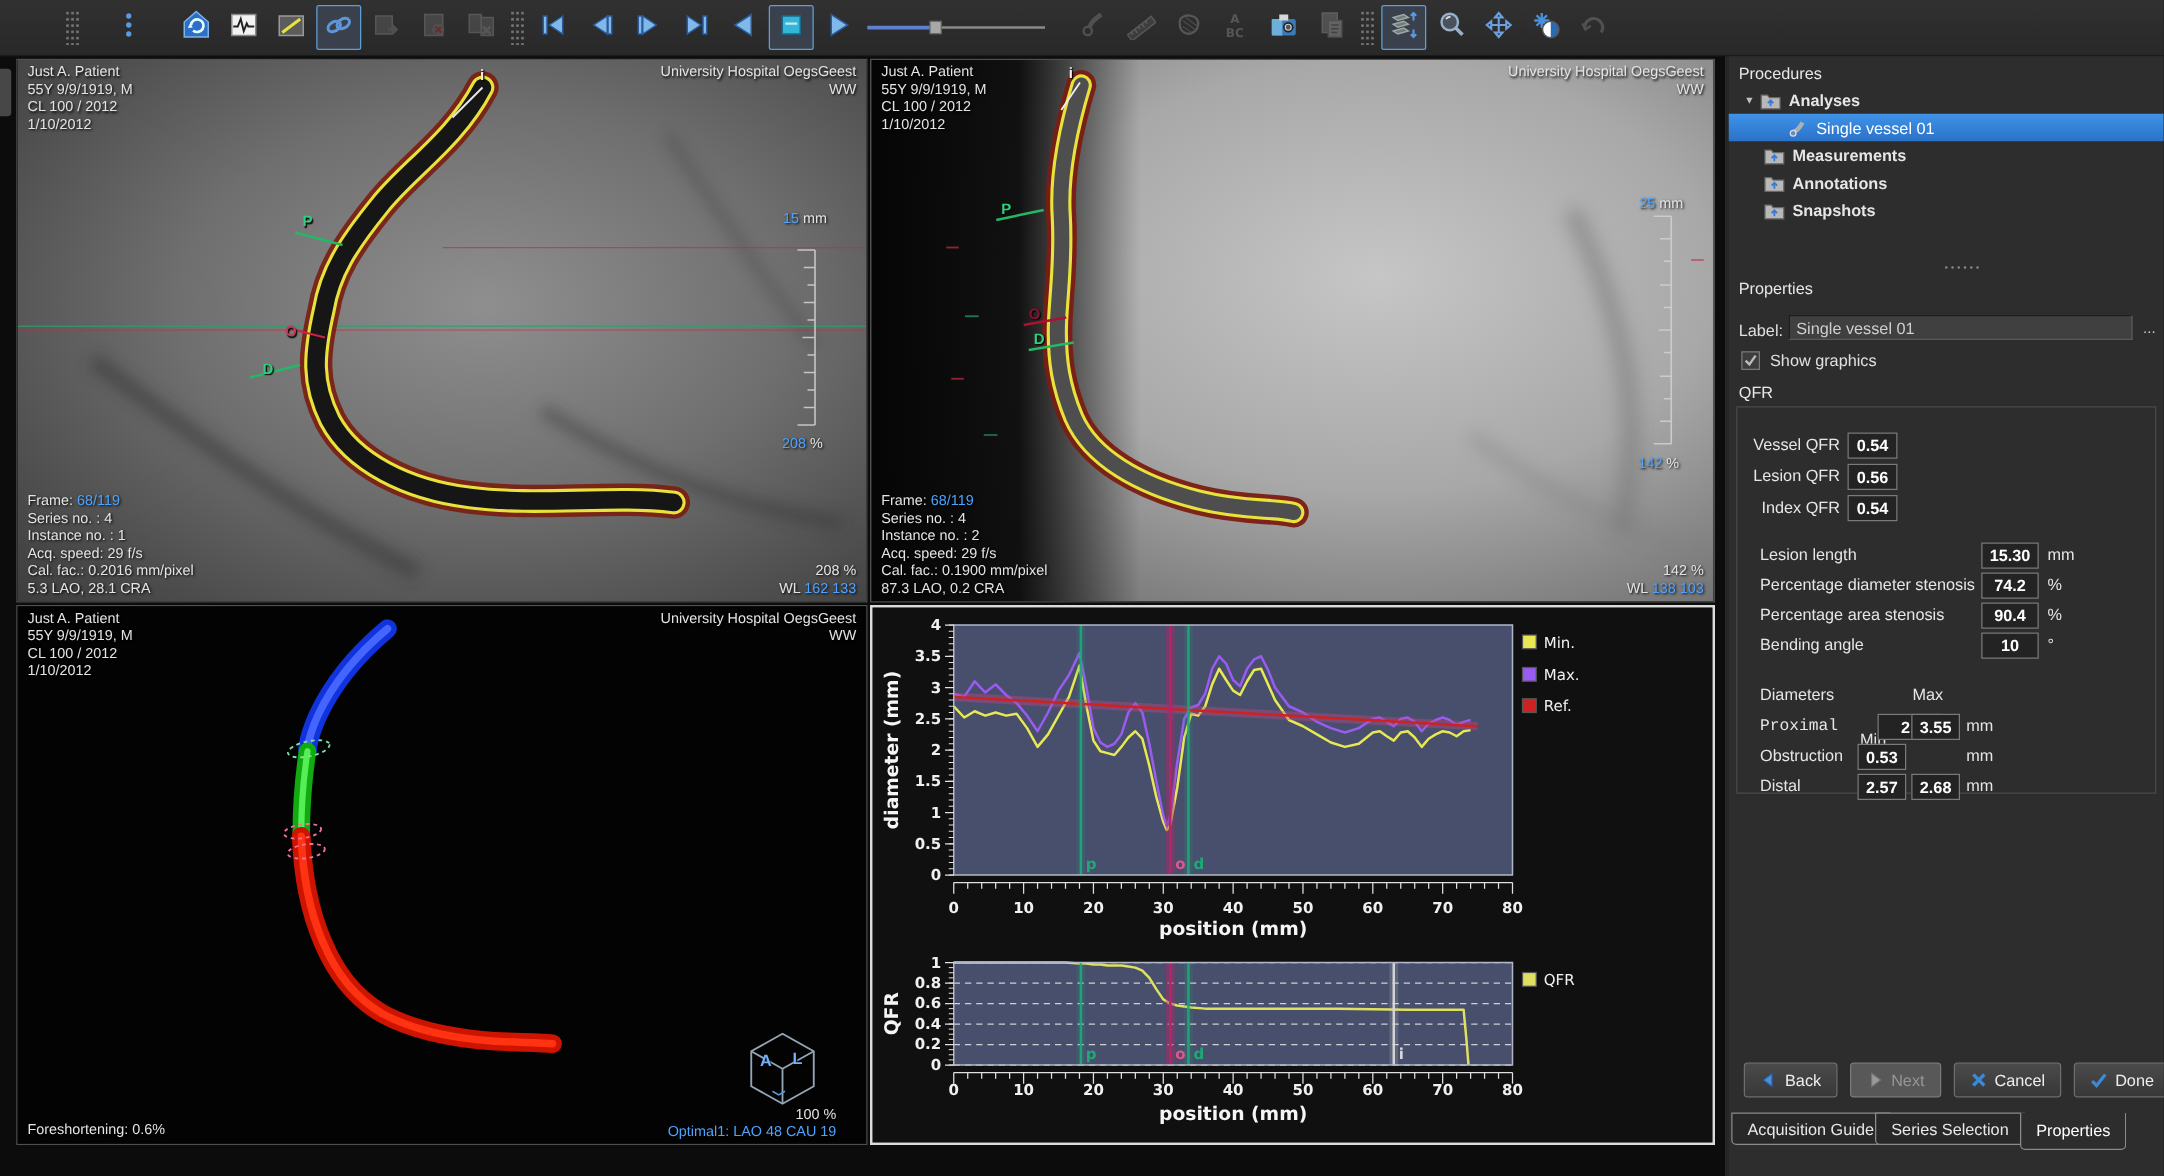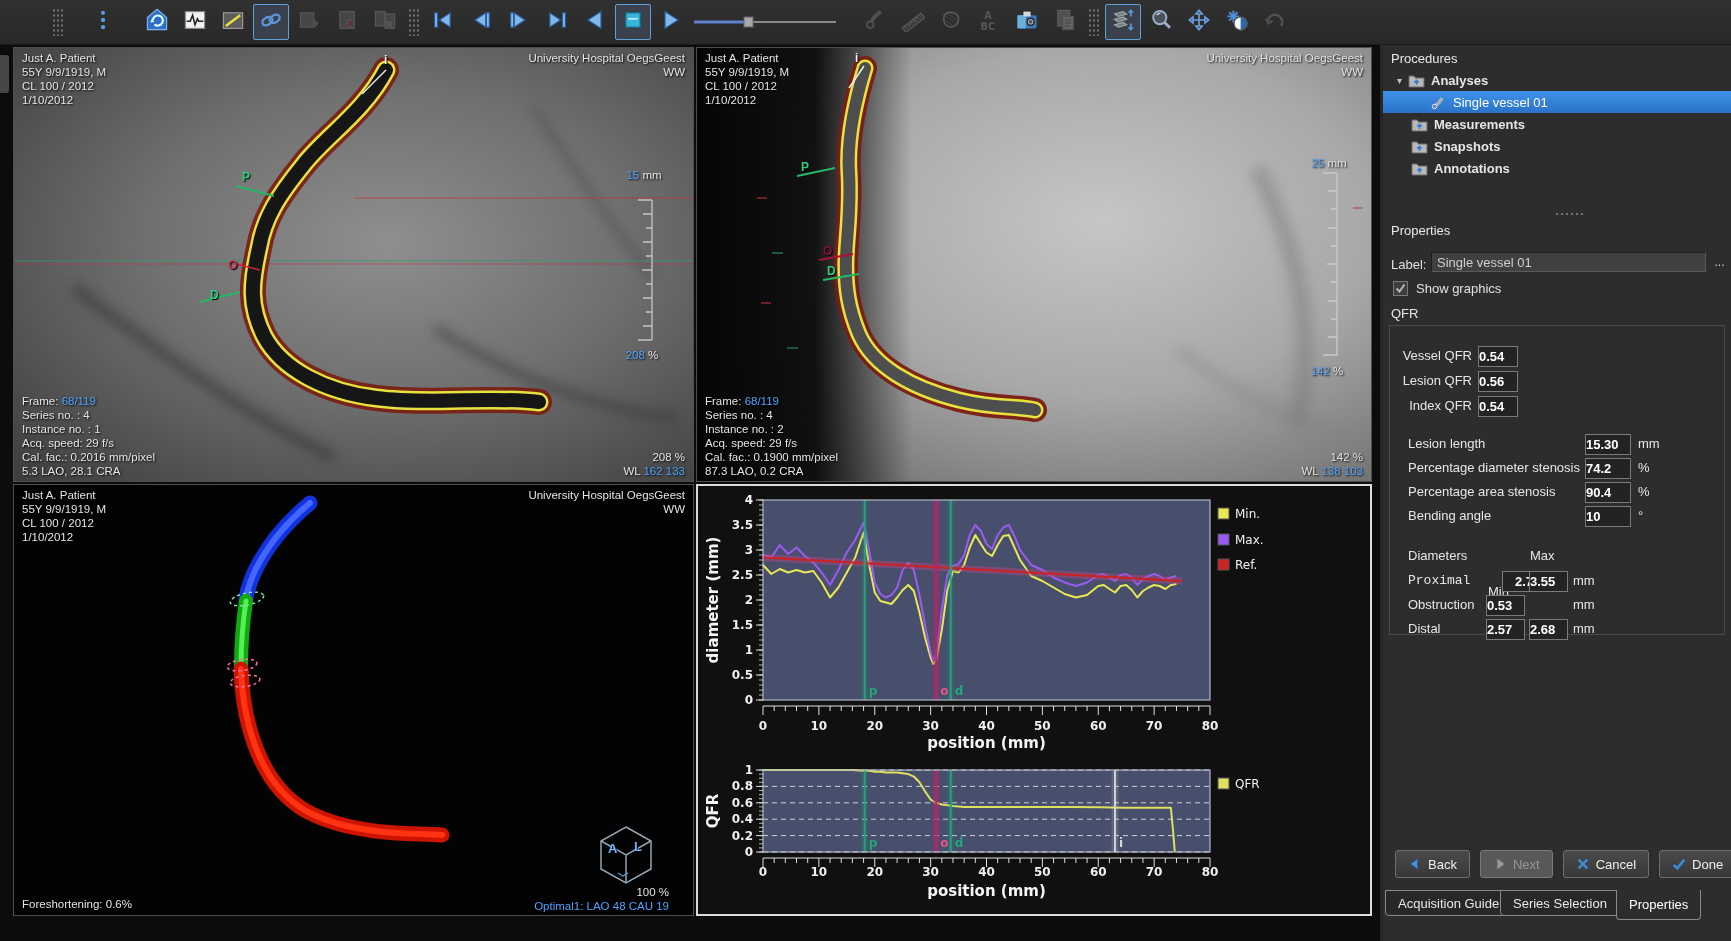--- a/index.html
+++ b/index.html
@@ -51,21 +51,21 @@
     background:#404040;border:1px solid #1e1e1e;border-bottom-color:#5a5a5a;border-right-color:#5a5a5a;
     color:#cfcfcf;font-size:13px;padding:0 5px;font-family:"Liberation Sans",sans-serif;}
   .more-btn{position:absolute;left:328px;top:207px;width:17px;height:20px;background:none;border:none;
     color:#cfcfcf;font-size:12px;padding:0;cursor:default;font-family:"Liberation Sans",sans-serif;}
   .check-row{position:absolute;left:10px;top:236px;display:flex;align-items:center;gap:8px;}
   .cb{width:13px;height:13px;background:#3d3d3d;border:1px solid #787878;display:inline-flex;align-items:center;justify-content:center;}
   .group-box{position:absolute;left:6px;top:280px;width:336px;height:310px;border:1px solid #4a4a4a;box-sizing:border-box;}
   .grow{position:absolute;left:0;right:0;height:20px;}
   .grow .rlab{position:absolute;top:2px;color:#e6e6e6;}
   .vbox{position:absolute;top:0;height:19px;background:#232323;border:1px solid #7a7a7a;color:#fff;
-    font-weight:bold;font-size:13px;line-height:19px;}
+    font-weight:bold;font-size:13px;text-align:center;line-height:19px;}
   .unit{position:absolute;top:2px;color:#e6e6e6;}
   .btn-row{position:absolute;left:12px;top:805px;display:flex;gap:10px;}
   .wbtn{display:flex;align-items:center;gap:6px;height:28px;padding:0 12px;
     background:linear-gradient(#4a4a4a,#383838);border:1px solid #6e6e6e;border-radius:3px;
     color:#eee;font-size:13px;font-family:"Liberation Sans",sans-serif;}
   .wbtn.disabled{background:#585858;color:#969696;border-color:#7a7a7a;}
   .tab{position:absolute;top:845px;height:26px;line-height:26px;padding:0 12px;background:#282828;
     border:1px solid #8a8a8a;border-radius:0 0 4px 4px;font-size:13px;color:#e8e8e8;box-sizing:border-box;}
   .tab.active{height:30px;line-height:30px;background:#2d2d2d;border-top:none;color:#fff;}
 </style>
@@ -680,31 +680,31 @@
         <span class="tlabel">Measurements</span>
       </div>
       <div class="trow" style="padding-left: 14px;">
         <span style="width: 8px;"></span>
         <span style="display: inline-flex;">
           <svg width="17" height="15" viewBox="0 0 17 15">
             <path d="M1 3 h5 l1.5 2 H16 v9 H1 Z" fill="#b8b8b8" stroke="#6a6a6a"></path>
             <path d="M8.5 12 V7.5 M6.3 9.5 L8.5 7.3 L10.7 9.5" stroke="#3a7ad8" stroke-width="1.5" fill="none"></path>
           </svg>
         </span>
-        <span class="tlabel">Snapshots</span>
+        <span class="tlabel">Annotations</span>
       </div>
       <div class="trow" style="padding-left: 14px;">
         <span style="width: 8px;"></span>
         <span style="display: inline-flex;">
           <svg width="17" height="15" viewBox="0 0 17 15">
             <path d="M1 3 h5 l1.5 2 H16 v9 H1 Z" fill="#b8b8b8" stroke="#6a6a6a"></path>
             <path d="M8.5 12 V7.5 M6.3 9.5 L8.5 7.3 L10.7 9.5" stroke="#3a7ad8" stroke-width="1.5" fill="none"></path>
           </svg>
         </span>
-        <span class="tlabel">Annotations</span>
+        <span class="tlabel">Snapshots</span>
       </div>
     </div>
   <div class="splitter">
       <span class="dots"></span>
     </div>
   <div class="sb-title" style="top:178px;">Properties</div>
   <div class="label-row">
     <span class="lbl">Label:</span>
     <input class="label-input" type="text" value="Single vessel 01" style="">
     <button class="more-btn">...</button>

